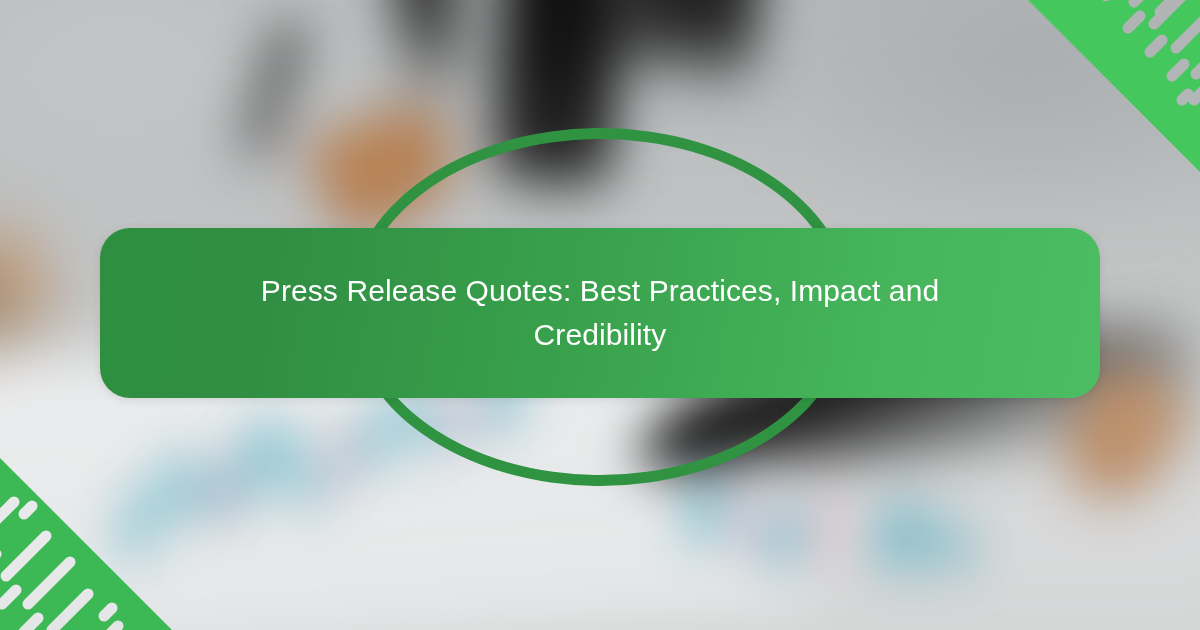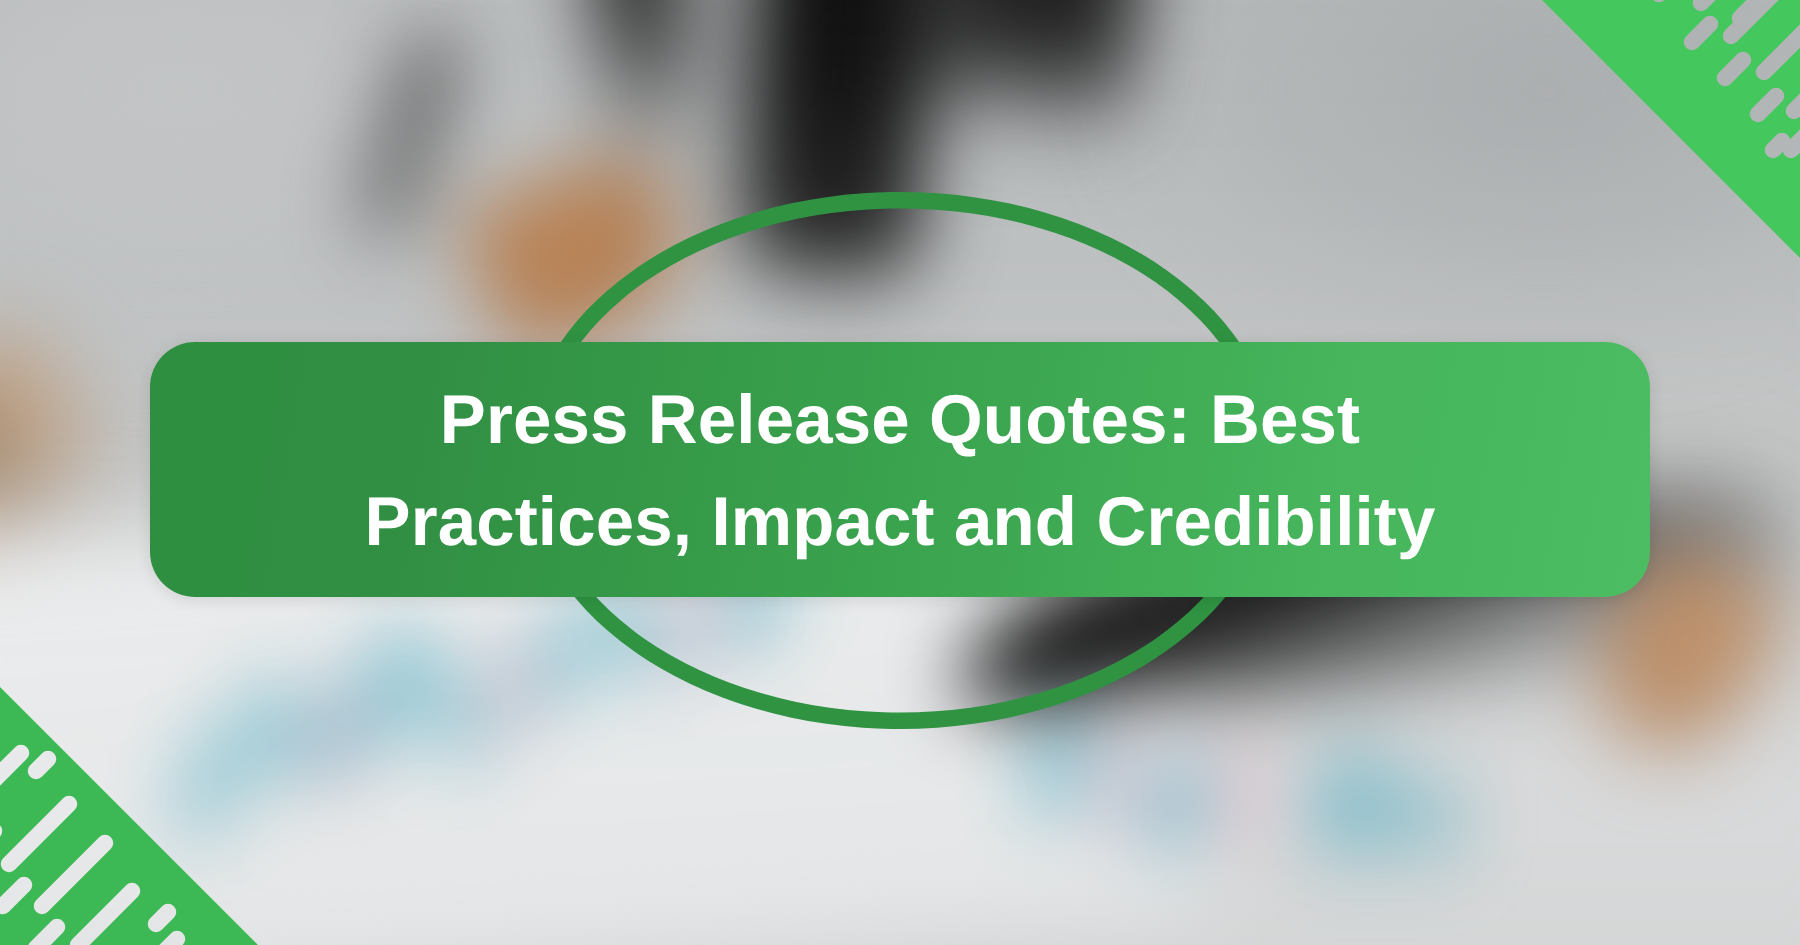--- a/index.html
+++ b/index.html
@@ -164,23 +164,23 @@
     height: 170px;
     border-radius: 30px;
     background: linear-gradient(100deg, #2e8f40 0%, #318f43 18%, #3aa44e 52%, #46b55c 78%, #4cbd63 100%);
     display: flex;
     align-items: center;
     justify-content: center;
     box-shadow: 0 2px 10px rgba(0,0,0,0.10);
   }
   .title-text {
     color: #ffffff;
-    font-size: 46px;
+    font-size: 30px;
     line-height: 1.48;
-    font-weight: 700;
+    font-weight: 400;
     text-align: center;
     max-width: 790px;
     letter-spacing: 0.1px;
   }
 
   
   .corner {
     position: absolute;
     width: 172px;
     height: 172px;

